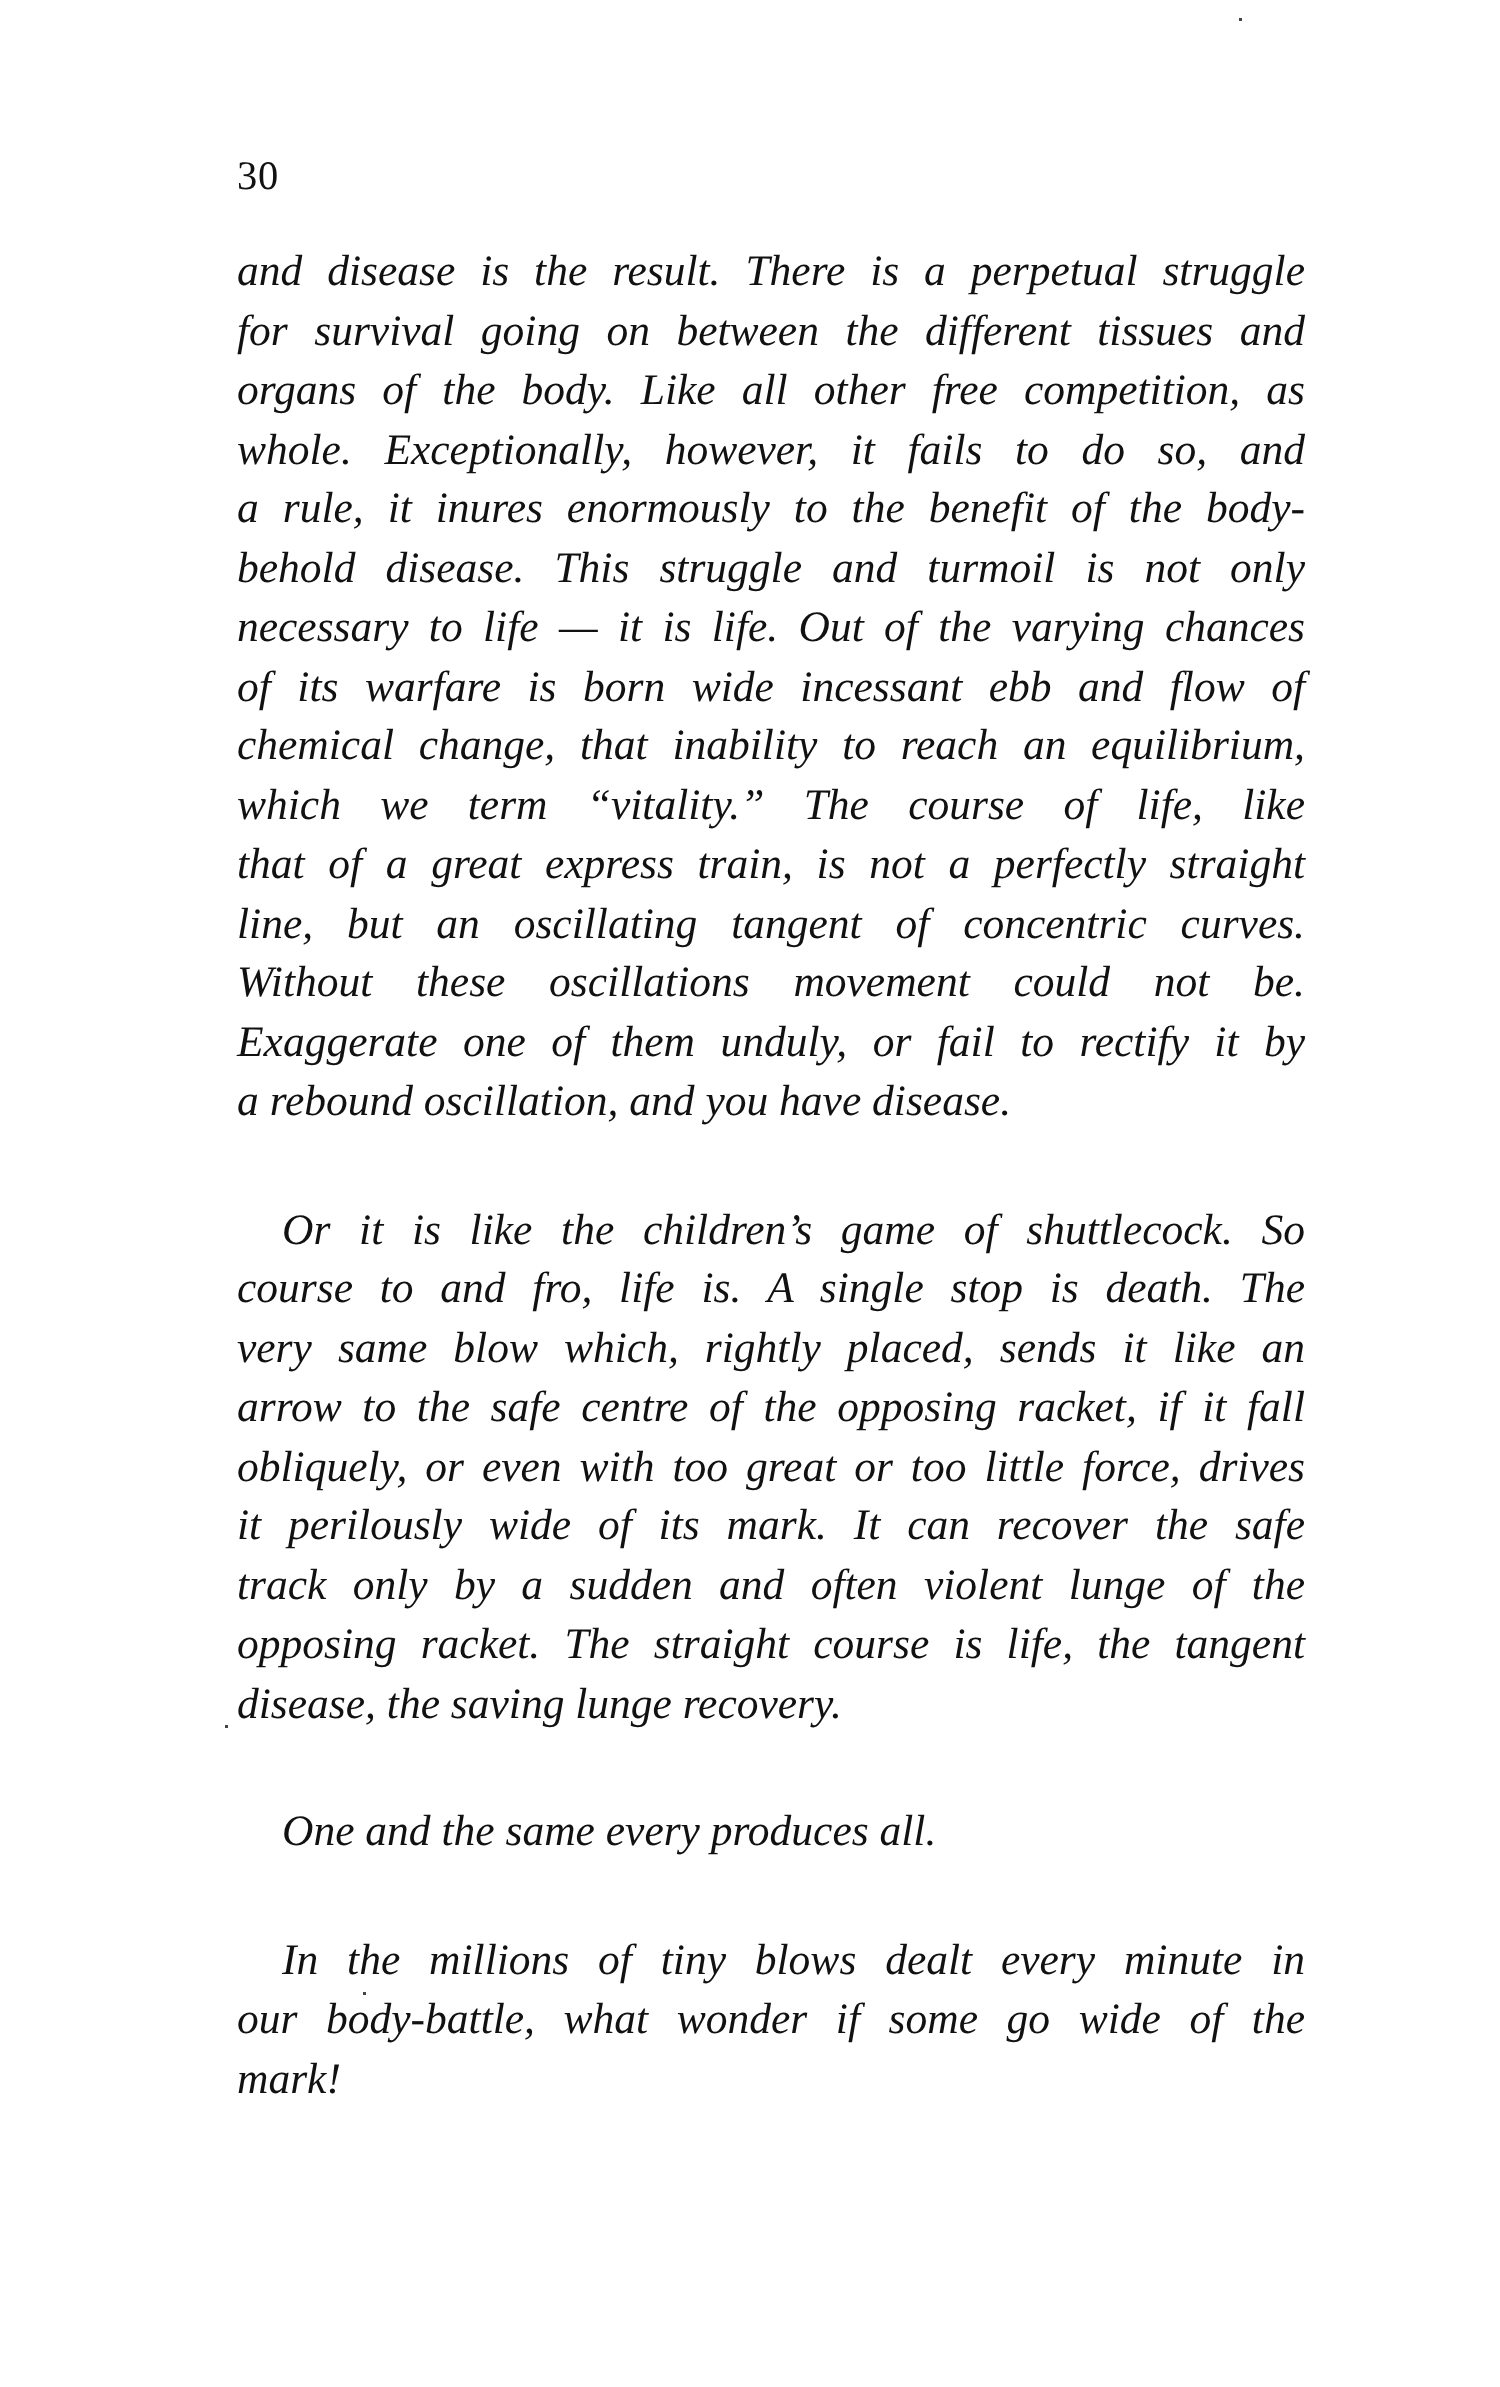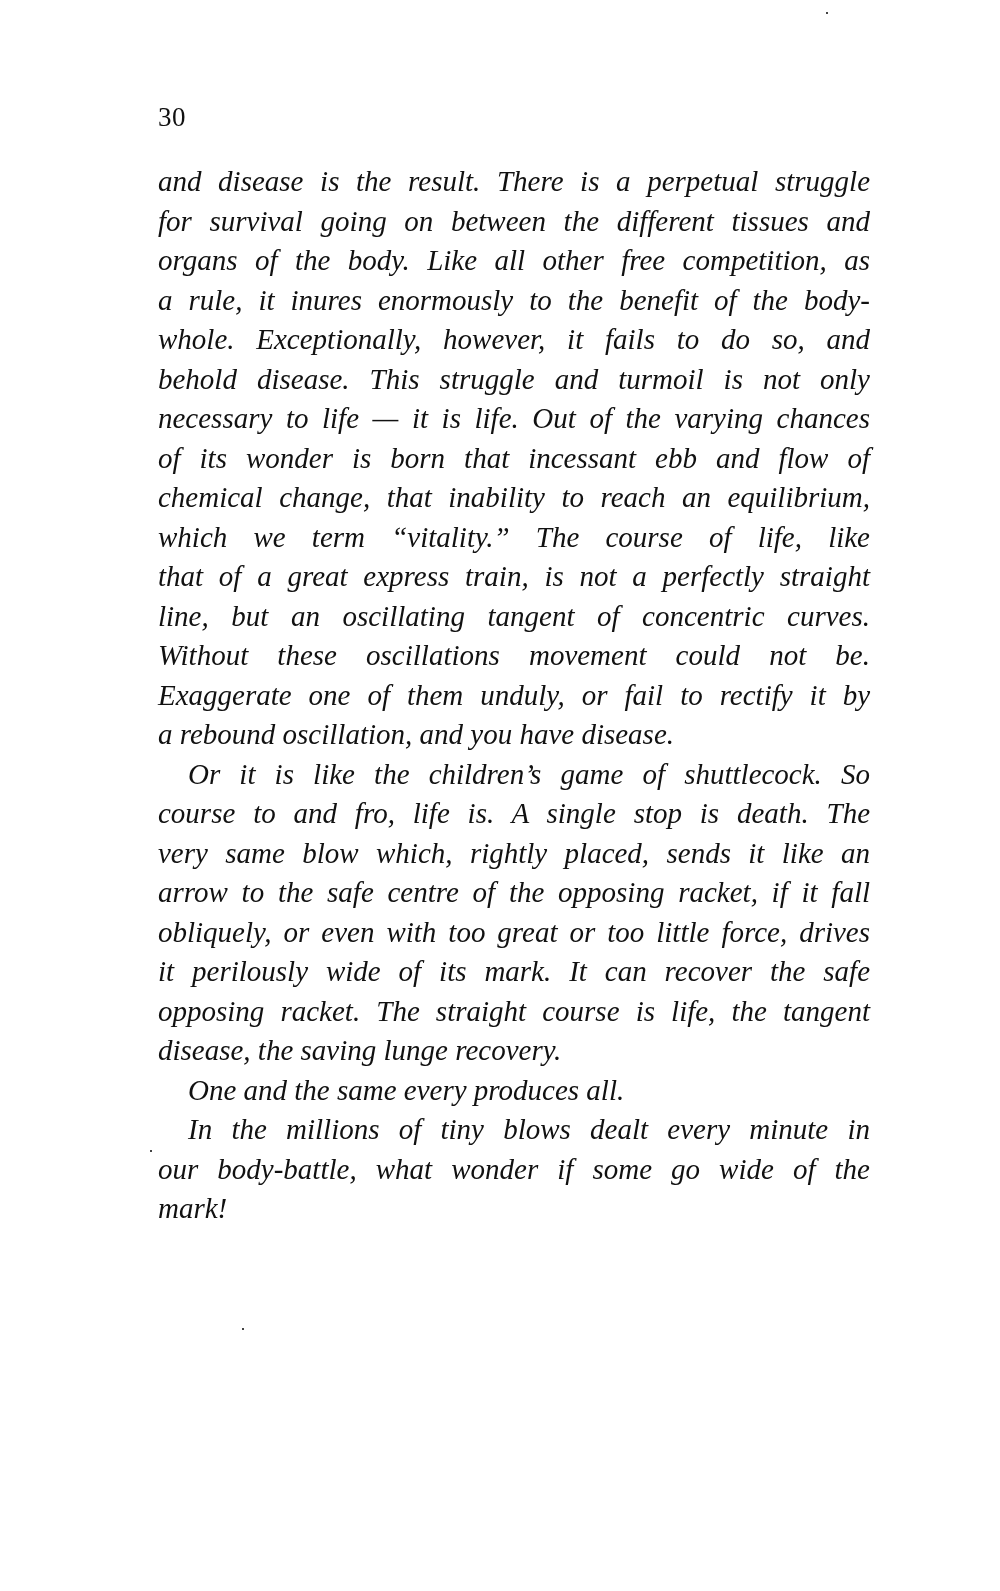--- a/index.html
+++ b/index.html
@@ -14,53 +14,54 @@
       font-size: 27px; letter-spacing: 0.5px;
     }
     .page-number { position: absolute; left: 0; top: 0; }
     .running-title { position: absolute; left: 156px; top: 0; letter-spacing: 1px; }
     .body-text {
       position: absolute; left: 158px; top: 162px; width: 712px;
       font-size: 29px; line-height: 39.5px; font-style: italic;
     }
     .line { display: block; white-space: nowrap; text-align: justify; text-align-last: justify; height: 39.5px; }
     .line.last { text-align-last: left; }
-    .line.indent { padding-left: 30px; }
+    .line.indent { padding-left: 30px; margin-top: 46px; }
     .speck { position: absolute; width: 2px; height: 2px; background: #444; }
   </style>
 </head>
 <body>
 
 <div class="page">
   <div class="running-head">
     <span class="page-number">30</span>
   </div>
 
   <div class="body-text" id="body-text">
     <span class="line">and disease is the result.  There is a perpetual struggle</span>
     <span class="line">for survival going on between the different tissues and</span>
     <span class="line">organs of the body.  Like all other free competition, as</span>
+    <span class="line">whole.  Exceptionally, however, it fails to do so, and</span>
     <span class="line">a rule, it inures enormously to the benefit of the body-</span>
-    <span class="line">whole.  Exceptionally, however, it fails to do so, and</span>
     <span class="line">behold disease.  This struggle and turmoil is not only</span>
     <span class="line">necessary to life — it is life.  Out of the varying chances</span>
-    <span class="line">of its wonder is born that incessant ebb and flow of</span>
+    <span class="line">of its warfare is born wide incessant ebb and flow of</span>
     <span class="line">chemical change, that inability to reach an equilibrium,</span>
     <span class="line">which we term “vitality.”  The course of life, like</span>
     <span class="line">that of a great express train, is not a perfectly straight</span>
     <span class="line">line, but an oscillating tangent of concentric curves.</span>
     <span class="line">Without these oscillations movement could not be.</span>
     <span class="line">Exaggerate one of them unduly, or fail to rectify it by</span>
     <span class="line last">a rebound oscillation, and you have disease.</span>
     <span class="line indent">Or it is like the children’s game of shuttlecock.  So</span>
     <span class="line">course to and fro, life is.  A single stop is death.  The</span>
     <span class="line">very same blow which, rightly placed, sends it like an</span>
     <span class="line">arrow to the safe centre of the opposing racket, if it fall</span>
     <span class="line">obliquely, or even with too great or too little force, drives</span>
     <span class="line">it perilously wide of its mark.  It can recover the safe</span>
+    <span class="line">track only by a sudden and often violent lunge of the</span>
     <span class="line">opposing racket.  The straight course is life, the tangent</span>
     <span class="line last">disease, the saving lunge recovery.</span>
     <span class="line indent last">One and the same every produces all.</span>
     <span class="line indent">In the millions of tiny blows dealt every minute in</span>
     <span class="line">our body-battle, what wonder if some go wide of the</span>
     <span class="line last">mark!</span>
   </div>
 
   <div class="speck" style="left:150px; top:1150px;"></div>
   <div class="speck" style="left:826px; top:12px;"></div>

